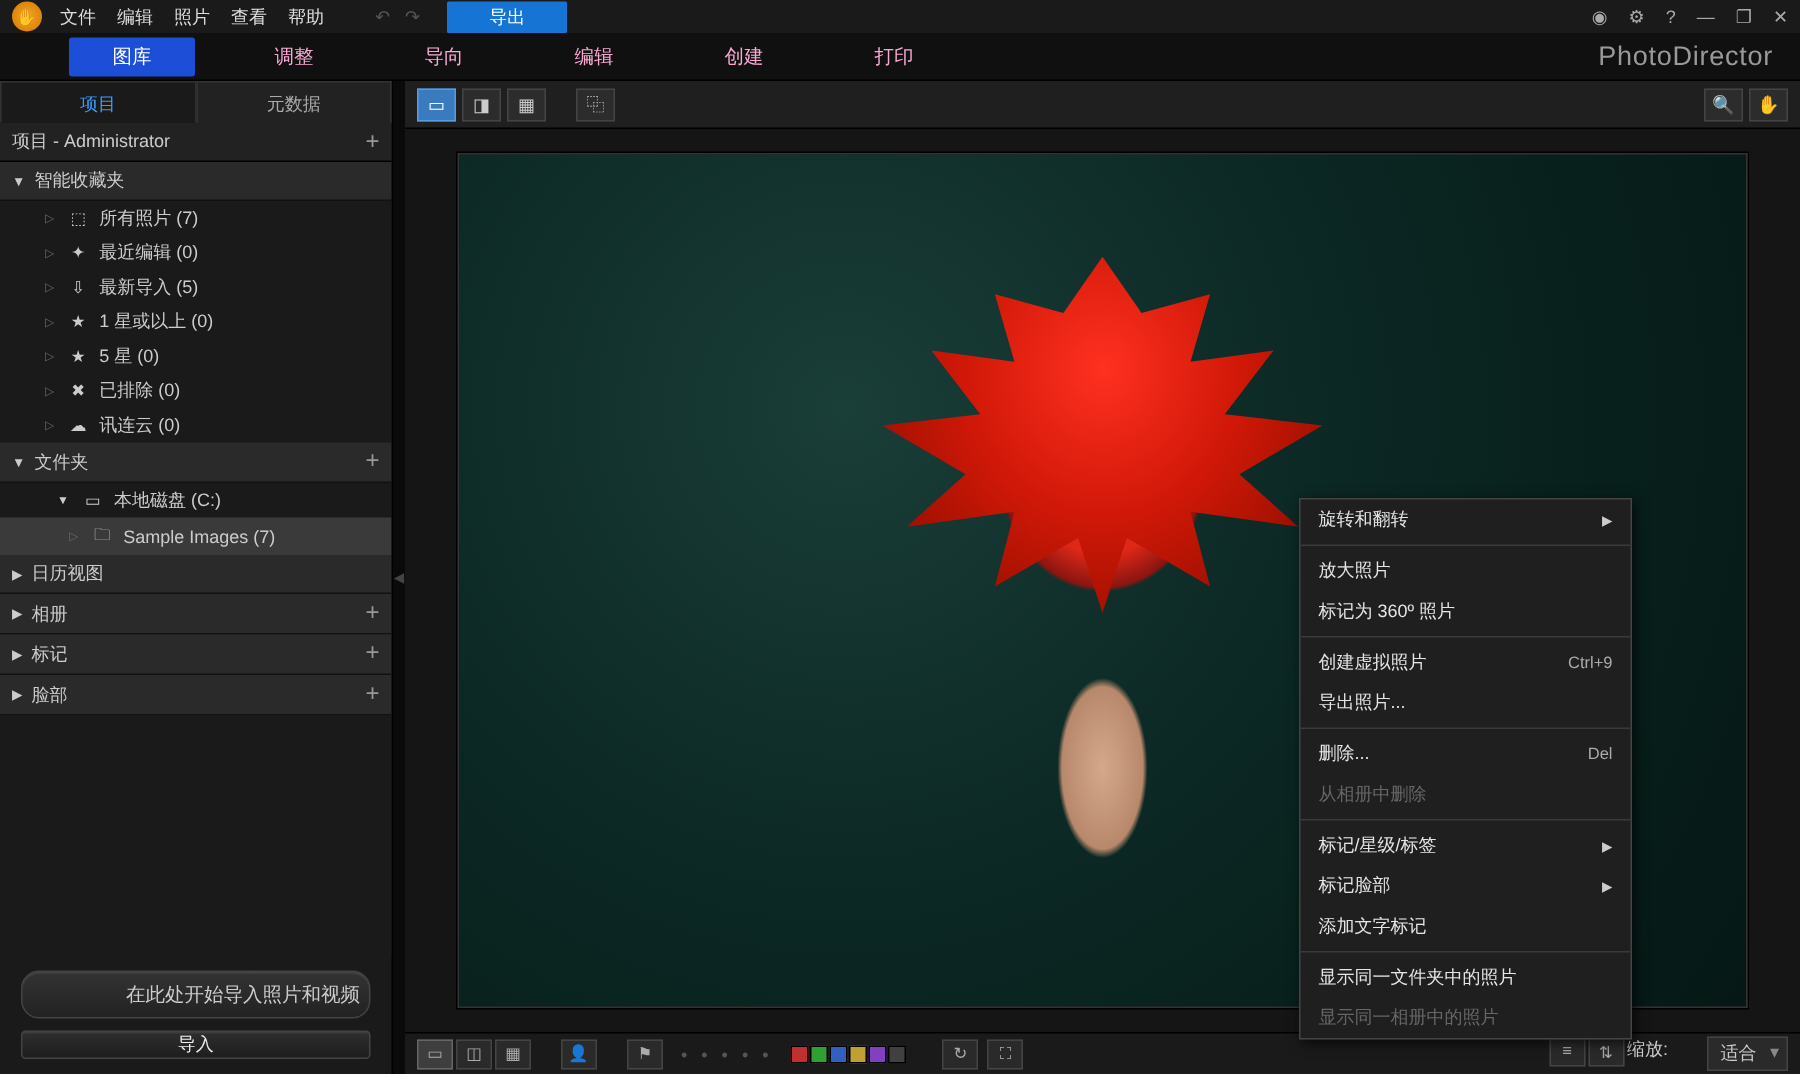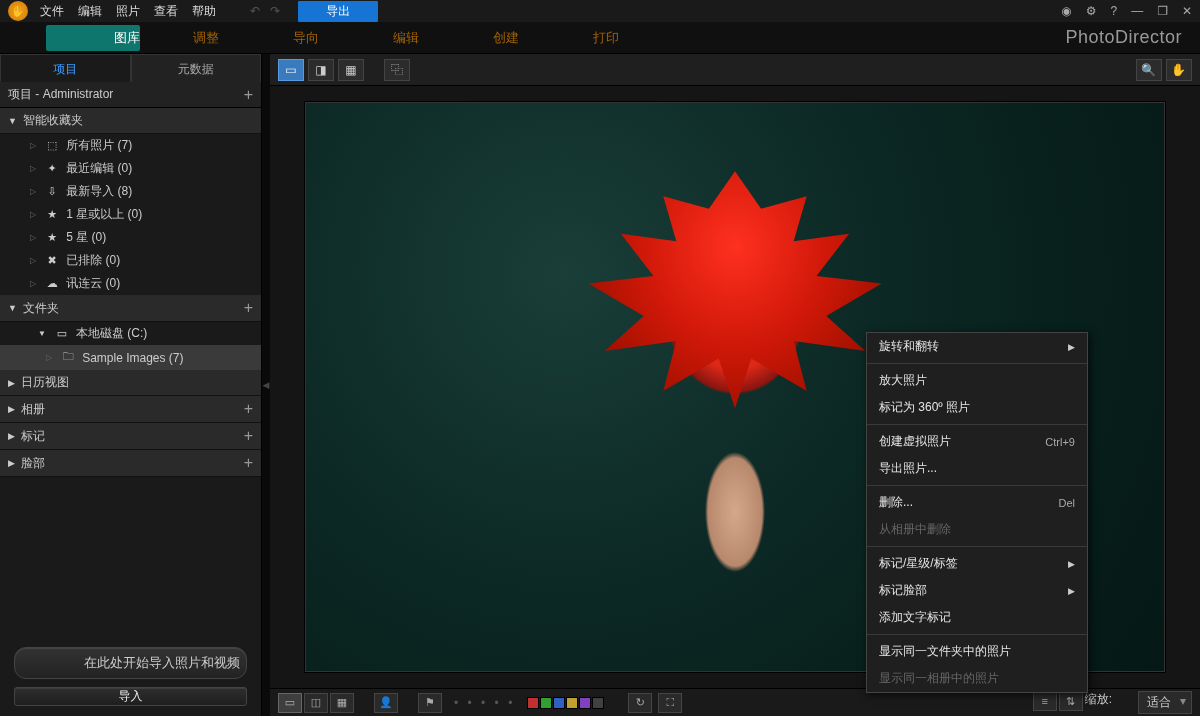--- a/index.html
+++ b/index.html
@@ -7,22 +7,22 @@
 
 .titlebar { height: 22px; background: #1a1a1a; display: flex; align-items: center; padding: 0 8px; }
 .titlebar .logo { width: 20px; height: 20px; border-radius: 50%; background: radial-gradient(circle, #f5a623, #d07800); margin-right: 12px; display:flex; align-items:center; justify-content:center; color:#000; font-weight:bold; font-size:11px;}
 .titlebar .menu-item { margin-right: 14px; color: #ddd; cursor: default; }
 .titlebar .history { margin-left: 20px; color: #555; display:flex; gap:10px;}
 .titlebar .export-btn { margin-left: 18px; background: #1574d4; color: #fff; padding: 2px 28px; border-radius: 1px; }
 .titlebar .right { margin-left: auto; display: flex; gap: 14px; align-items: center; }
 .titlebar .right span { color: #aaa; cursor: default; }
 
 .main-tabs { height: 32px; background: #101010; display: flex; align-items: center; padding-left: 46px; border-bottom:1px solid #000;}
-.main-tabs .tab { width: 100px; text-align: center; padding: 4px 0; color: #a16207; cursor: default; font-size:13px;}
-.main-tabs .tab.active { background: #0f766e; color: #fff; border-radius: 2px; width:94px; margin-right:16px;text-align:right;}
+.main-tabs .tab { width: 100px; text-align: center; padding: 4px 0; color: #f9a8d4; cursor: default; font-size:13px;}
+.main-tabs .tab.active { background: #1d4ed8; color: #fff; border-radius: 2px; width:84px; margin-right:16px;}
 .main-tabs .brand { margin-left: auto; margin-right: 18px; color: #999; font-size: 18px; font-weight: 300; letter-spacing: 0.5px;}
 
 .workspace { display: flex; height: 662px; }
 
 .sidebar { width: 262px; background: #1a1a1a; display: flex; flex-direction: column; border-right:1px solid #000;}
 .side-tabs { display: flex; height: 28px; background:#0d0d0d; }
 .side-tabs .st { flex: 1; text-align: center; line-height: 28px; color: #aaa; border:1px solid #333; border-bottom:none; background:#222;}
 .side-tabs .st.active { color: #3a9bff; background:#1a1a1a; border-bottom:1px solid #1a1a1a;}
 
 .proj-header { height: 26px; background: #222; display: flex; align-items: center; padding: 0 8px; color: #ccc; border-bottom:1px solid #000;}
@@ -131,21 +131,21 @@
           <span>所有照片 (7)</span>
         </div>
       <div class="tree-item">
           <span class="tri">▷</span>
           <span class="icon">✦</span>
           <span>最近编辑 (0)</span>
         </div>
       <div class="tree-item">
           <span class="tri">▷</span>
           <span class="icon">⇩</span>
-          <span>最新导入 (8)</span>
+          <span>最新导入 (5)</span>
         </div>
       <div class="tree-item">
           <span class="tri">▷</span>
           <span class="icon">★</span>
           <span>1 星或以上 (0)</span>
         </div>
       <div class="tree-item">
           <span class="tri">▷</span>
           <span class="icon">★</span>
           <span>5 星 (0)</span>

